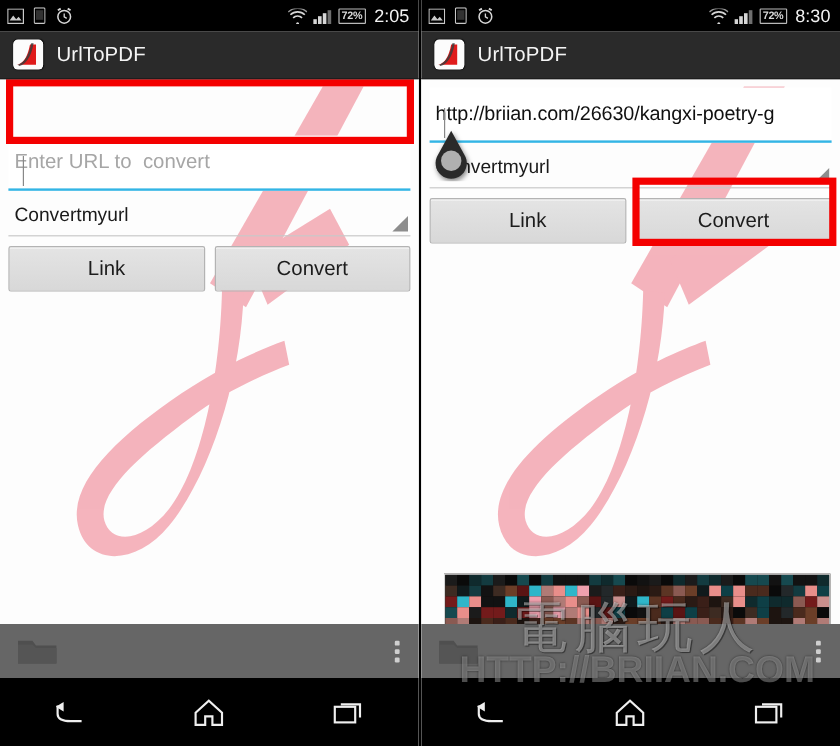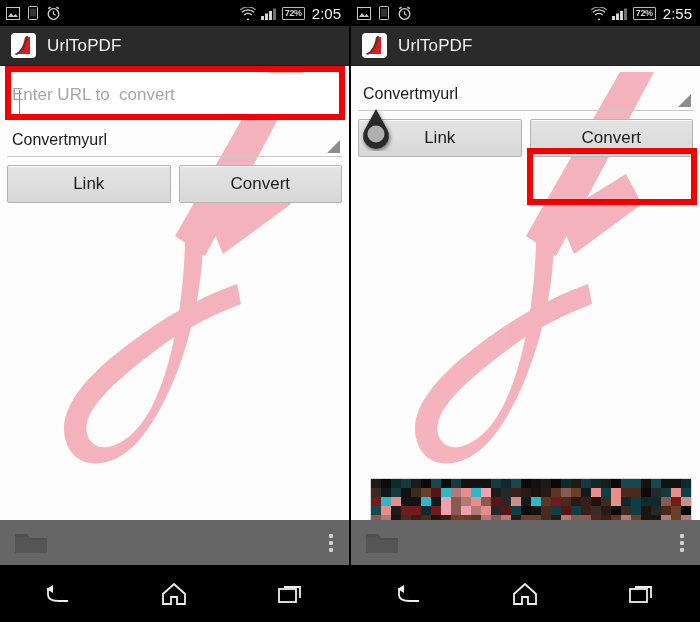--- a/index.html
+++ b/index.html
@@ -314,21 +314,21 @@
 
       <svg class="brush" width="280" height="420" viewBox="0 0 280 420" style="left:55px; top:0px;">
         <g fill="#f3a7b1" opacity="0.85">
           <path d="M214 6 L248 6 L150 190 L120 170 Z"></path>
           <path d="M152 150 L220 108 L236 138 L168 188 Z"></path>
           <path d="M148 178 C146 250 120 330 86 372 C58 406 18 406 10 372 C2 338 40 300 96 262 C130 239 160 226 182 218 L186 238 C160 248 130 262 104 282 C58 316 26 346 32 368 C38 388 64 386 86 358 C112 324 128 252 130 176 Z"></path>
         </g>
       </svg>
 
       <div class="form">
-        <div style="position:relative;">
+        <div style="position:relative;margin-top:40px;">
           <input class="url-input" type="text" placeholder="Enter URL to  convert" style="">
           <div class="caret"></div>
         </div>
 
         <div class="spinner">
           <span class="spinner-label">Convertmyurl</span>
           <span class="spinner-arrow"></span>
         </div>
 
         <div class="btn-row">
@@ -401,21 +401,21 @@
             <path d="M2 5.3 a8.6 8.6 0 0 1 12 0" stroke="#d6d6d6" stroke-width="1.4" fill="none"></path>
             <path d="M0.2 2.9 a11.8 11.8 0 0 1 15.6 0" stroke="#9a9a9a" stroke-width="1.2" fill="none"></path>
           </svg>
         <svg class="sb-ico" width="16" height="13" viewBox="0 0 16 13">
             <rect x="0" y="9" width="3" height="4" fill="#d6d6d6"></rect>
             <rect x="4" y="6.5" width="3" height="6.5" fill="#d6d6d6"></rect>
             <rect x="8" y="4" width="3" height="9" fill="#d6d6d6"></rect>
             <rect x="12" y="1.5" width="3" height="11.5" fill="#6f6f6f"></rect>
           </svg>
         <div class="sb-battery">72%</div>
-        <div class="sb-time">2:55</div>
+        <div class="sb-time">8:30</div>
       </div>
     </div>
 
     <div class="actionbar">
       <div class="app-icon">
         <svg width="25" height="25" viewBox="0 0 25 25">
             <rect width="25" height="25" rx="4" fill="#fcfcfc"></rect>
             <path d="M3 21 C8 20 12 15 14 4 L19 4 L19 21 Z" fill="#e01b1b"></path>
             <path d="M4 21 C9 19 13 14 15 3 L17 3 C15 15 10 21 5 22 Z" fill="#3b3b3b" opacity="0.85"></path>
           </svg>
@@ -427,20 +427,24 @@
 
       <svg class="brush" width="280" height="420" viewBox="0 0 280 420" style="left:55px; top:0px;">
         <g fill="#f3a7b1" opacity="0.85">
           <path d="M214 6 L248 6 L150 190 L120 170 Z"></path>
           <path d="M152 150 L220 108 L236 138 L168 188 Z"></path>
           <path d="M148 178 C146 250 120 330 86 372 C58 406 18 406 10 372 C2 338 40 300 96 262 C130 239 160 226 182 218 L186 238 C160 248 130 262 104 282 C58 316 26 346 32 368 C38 388 64 386 86 358 C112 324 128 252 130 176 Z"></path>
         </g>
       </svg>
 
       <div class="form">
+        <div style="position:relative;">
+          <input class="url-input filled" type="text" value="http://briian.com/26630/kangxi-poetry-g" style="">
+          <div class="caret"></div>
+        </div>
 
         <div class="spinner">
           <span class="spinner-label">Convertmyurl</span>
           <span class="spinner-arrow"></span>
         </div>
 
         <div class="btn-row">
           <button class="btn">Link</button>
           <button class="btn">Convert</button>
         </div>
@@ -648,17 +652,21 @@
             </svg>
         </div>
         <div class="nav-btn">
           <svg width="28" height="24" viewBox="0 0 28 24">
               <rect x="2" y="7" width="17" height="13" fill="none" stroke="#efefef" stroke-width="1.8"></rect>
               <path d="M7 5 L23 5 L23 16" fill="none" stroke="#efefef" stroke-width="1.8"></path>
             </svg>
         </div>
       </div>
 
+      <div class="site-wm">
+        <div class="wm-cjk">電腦玩人</div>
+        <div class="wm-url">HTTP://BRIIAN.COM</div>
+      </div>
 
     </div>
   </div>
 
 </div>
 
 </body></html>

